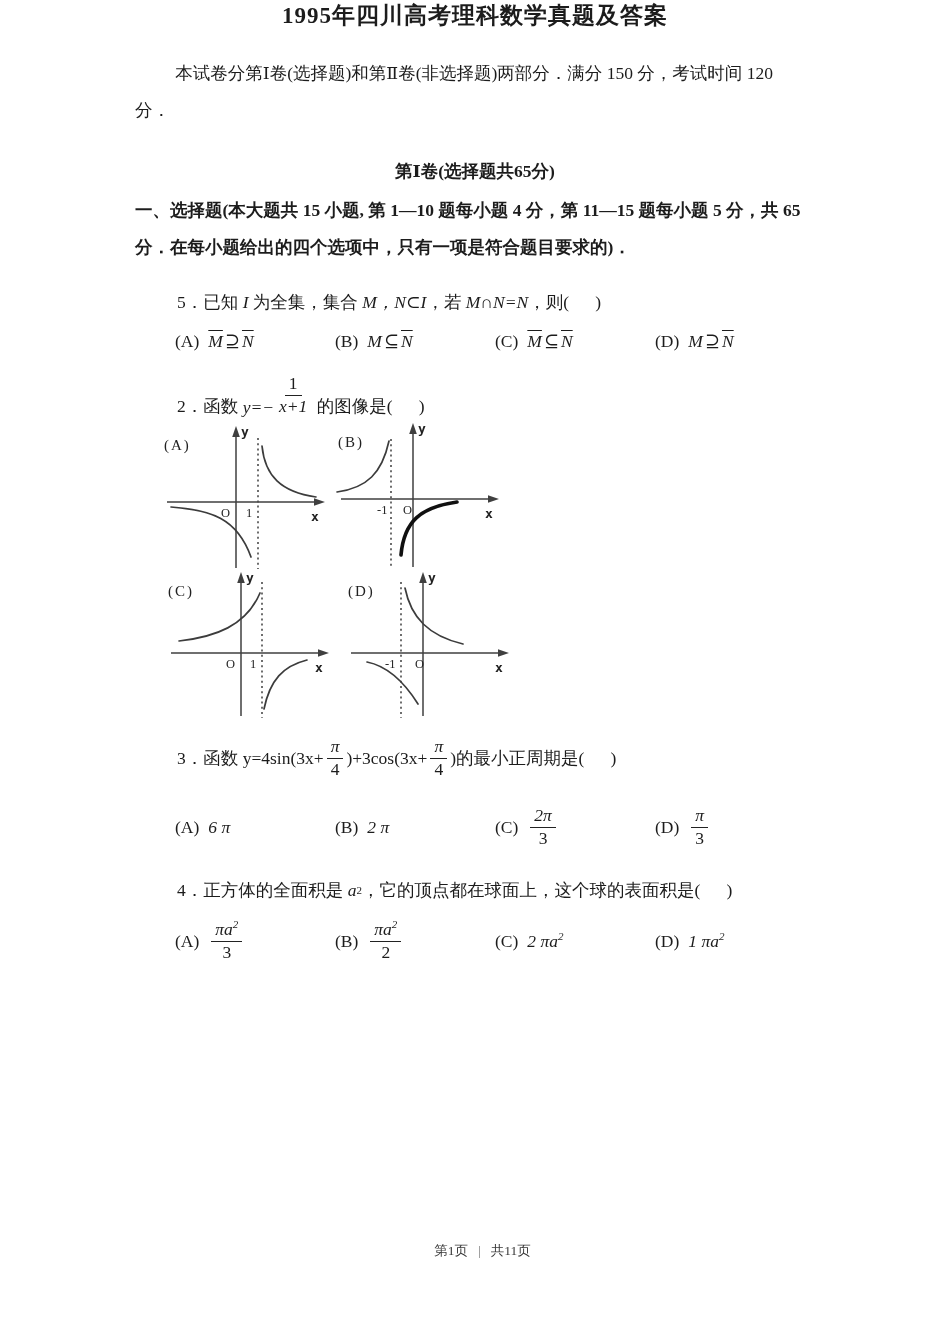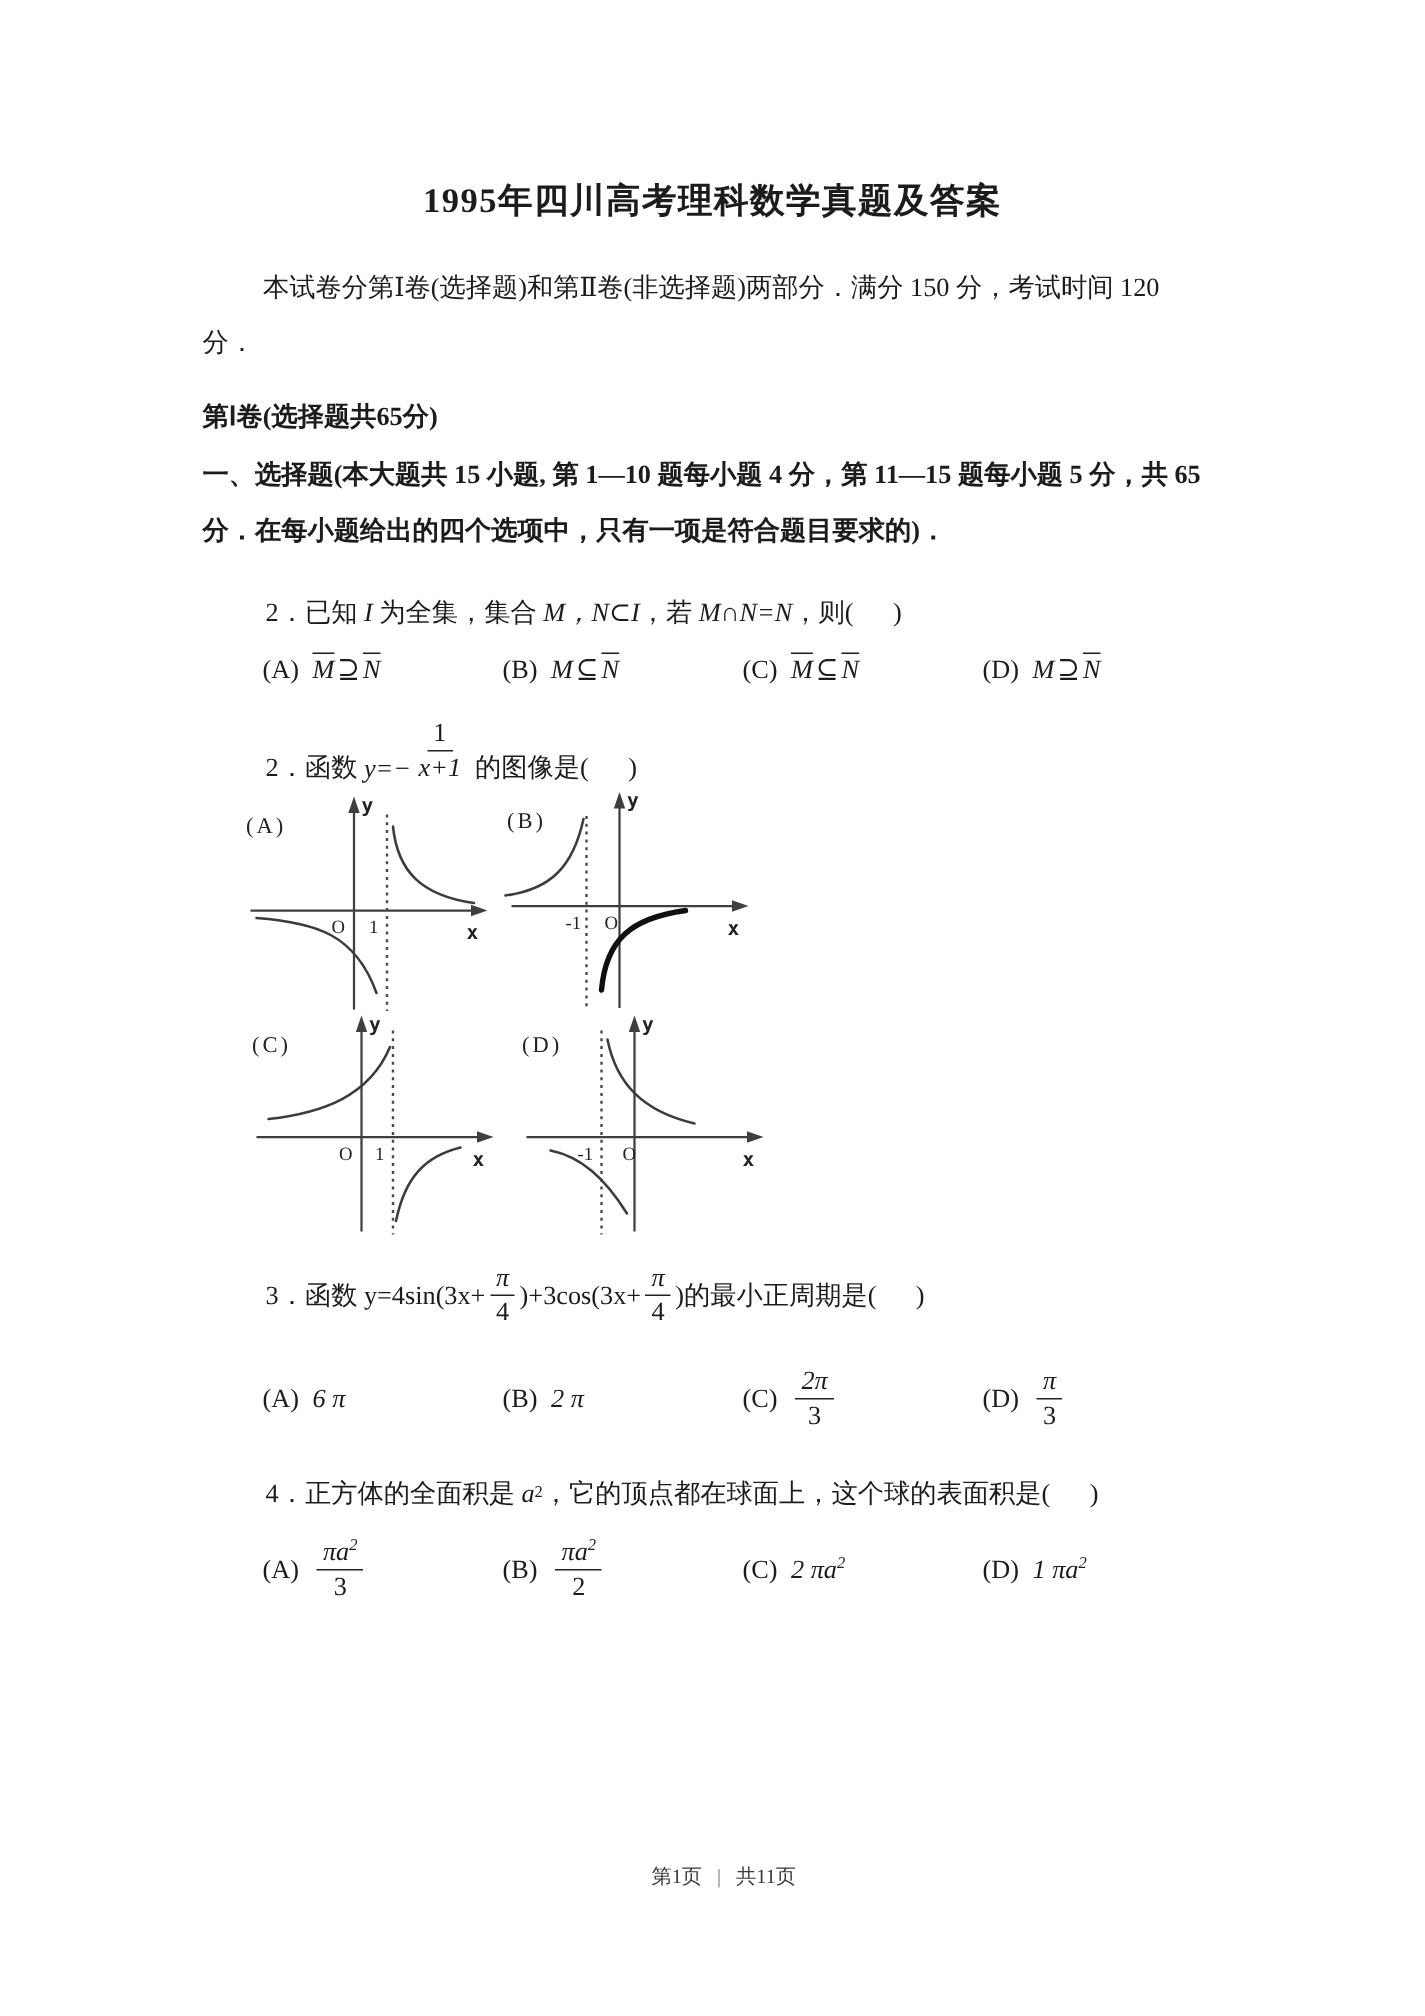--- a/index.html
+++ b/index.html
@@ -4,27 +4,27 @@
 <style>
   html,body{margin:0;padding:0;background:#888;}
   .page{
     width:950px;height:1344px;background:#ffffff;position:relative;
     margin:0 auto;color:#1c1c1c;
     font-family:"Liberation Serif","DejaVu Serif",serif;
     font-size:17.5px;overflow:hidden;
   }
   .content{padding:0 135px;}
   .title{
-    margin:0;padding-top:118px;text-align:center;
+    margin:0;text-align:center;
     font-size:23px;font-weight:bold;letter-spacing:1px;
   }
   .intro{margin-top:24px;line-height:37px;}
   .intro .l1{text-indent:2.3em;white-space:nowrap;}
   .section-header{
-    font-weight:bold;line-height:37px;margin-top:12px;font-family:Liberation Serif, serif;
+    text-align:center;font-weight:bold;line-height:37px;margin-top:24px;
   }
   .instructions{font-weight:bold;line-height:37px;margin-top:2px;}
   .instructions div{white-space:nowrap;}
   .stem{margin:0;padding-left:42px;display:flex;align-items:center;flex-wrap:nowrap;white-space:pre;}
   .stem.q1{margin-top:24px;}
   .stem.q2{margin-top:16px;min-height:50px;align-items:flex-end;}
   .stem.q3{margin-top:10px;min-height:52px;}
   .stem.q4{margin-top:24px;}
   .it{font-style:italic;}
   .ov{text-decoration:overline;}
@@ -79,21 +79,21 @@
       <div class="l2">分．</div>
     </div>
 
     <div class="section-header">第Ⅰ卷(选择题共65分)</div>
 
     <div class="instructions">
       <div>一、选择题(本大题共 15 小题, 第 1—10 题每小题 4 分，第 11—15 题每小题 5 分，共 65</div>
       <div>分．在每小题给出的四个选项中，只有一项是符合题目要求的)．</div>
     </div>
 
-    <p class="stem q1"><span>2．已知 </span><span class="it">I</span><span> 为全集，集合 </span><span class="it">M，N⊂I</span><span>，若 </span><span class="it">M∩N=N</span><span>，则(      )</span></p>
+    <p class="stem q1"><span>5．已知 </span><span class="it">I</span><span> 为全集，集合 </span><span class="it">M，N⊂I</span><span>，若 </span><span class="it">M∩N=N</span><span>，则(      )</span></p>
 
     <div class="options-row q1o">
       <div class="opt">
         <span class="lab">(A)</span>
         <span class="it ov">M</span>
         <span class="rel">⊇</span>
         <span class="it ov">N</span>
       </div>
       <div class="opt">
         <span class="lab">(B)</span>

